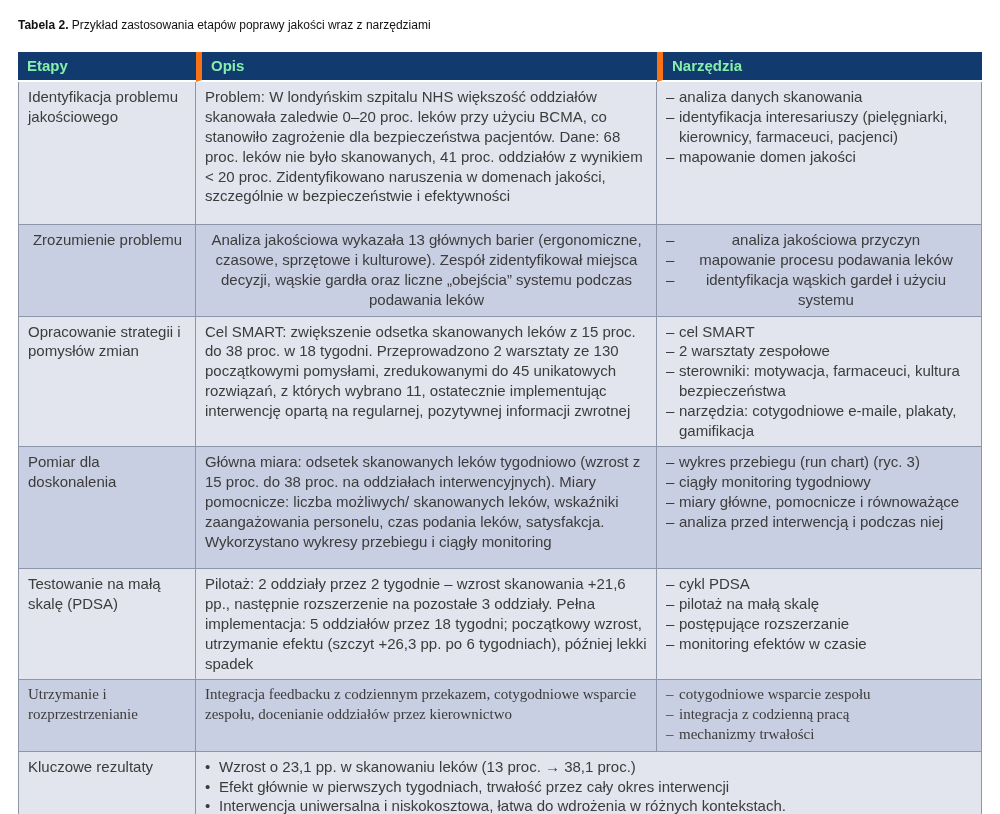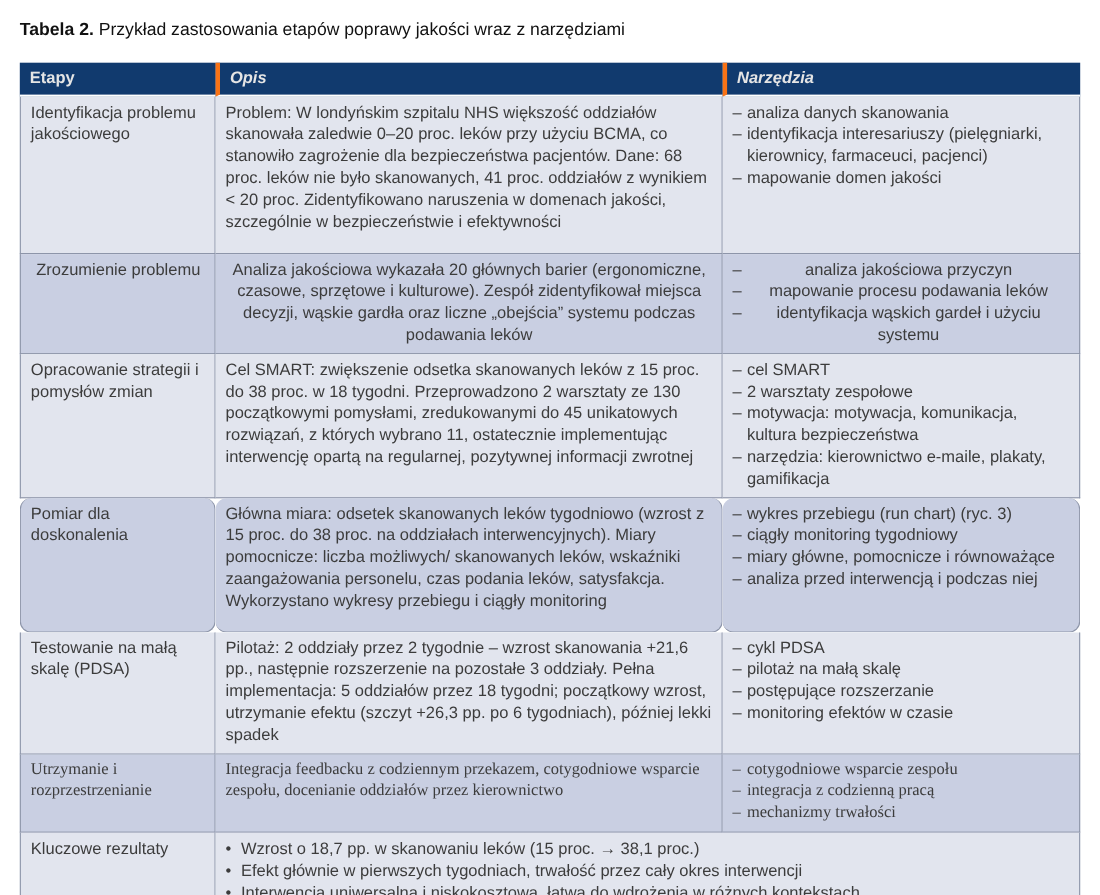--- a/index.html
+++ b/index.html
@@ -6,58 +6,58 @@
   body{
     width:1000px;height:814px;
     font-family:"Liberation Sans","DejaVu Sans",sans-serif;
     color:#3c3c3c;
     -webkit-font-smoothing:antialiased;
   }
   .page{padding:14px 18px 0 18px;}
 
   
   .caption{
-    font-size:16px;line-height:1.3;color:#111;
+    font-size:12px;line-height:1.3;color:#111;
     margin:4px 0 18px 0;
   }
   .caption .cap-label{font-weight:bold;}
 
   
   table.qtable{
     border-collapse:separate;border-spacing:0;
     table-layout:fixed;width:964px;
     font-size:15px;line-height:1.32;
   }
   col.c-etapy{width:178px;}
   col.c-opis{width:461px;}
   col.c-narzedzia{width:325px;}
 
   thead th{
-    background:#113a6e;color:#e5e5e5;
+    background:#113a6e;color:#86efac;
     font-weight:bold;font-size:15px;text-align:left;
     padding:4px 8px 5px 9px;
     border-bottom:2px solid #ffffff;
   }
-  thead th + th{border-left:4px solid #f97316;font-style:italic;}
+  thead th + th{border-left:6px solid #f97316;}
 
   tbody td{
     vertical-align:top;
     padding:5px 8px 6px 9px;
     border-right:1px solid #8d95a9;
     border-bottom:1px solid #8d95a9;
   }
   tbody td:first-child{border-left:1px solid #8d95a9;}
   tbody tr:nth-child(odd) td{background:#e2e5ee;}
   tbody tr:nth-child(even) td{background:#c9cfe2;}
 
   
   tbody tr:nth-child(1) td{height:131px;}
   tbody tr:nth-child(2) td{height:72px;text-align:center;}
   tbody tr:nth-child(3) td{height:113px;}
-  tbody tr:nth-child(4) td{height:110px;border-radius:10px;}
+  tbody tr:nth-child(4) td{height:110px;}
   tbody tr:nth-child(5) td{height:92px;margin-left:47px;}
   tbody tr:nth-child(6) td{height:53px;font-family:Liberation Serif, serif;}
   tbody tr:nth-child(7) td{height:57px;}
 
   .tools-list,.result-list{margin:0;padding:0;list-style:none;}
   .tools-item,.result-item{position:relative;padding-left:13px;}
   .tools-item .marker,.result-item .marker{position:absolute;left:0;top:0;}
   .result-item{padding-left:14px;}
 </style>
 </head>
@@ -89,38 +89,38 @@
           <td>
             <ul class="tools-list">
               <li class="tools-item"><span class="marker">–</span><span>analiza danych skanowania</span></li>
               <li class="tools-item"><span class="marker">–</span><span>identyfikacja interesariuszy (pielęgniarki, kierownicy, farmaceuci, pacjenci)</span></li>
               <li class="tools-item"><span class="marker">–</span><span>mapowanie domen jakości</span></li>
             </ul>
           </td>
         </tr>
         <tr>
           <td>Zrozumienie problemu</td>
-          <td>Analiza jakościowa wykazała 20 głównych barier (ergonomiczne, czasowe, sprzętowe i kulturowe). Zespół zidentyfikował miejsca decyzji, wąskie gardła oraz liczne „obejścia” systemu podczas podawania leków</td>
+          <td>Analiza jakościowa wykazała 13 głównych barier (ergonomiczne, czasowe, sprzętowe i kulturowe). Zespół zidentyfikował miejsca decyzji, wąskie gardła oraz liczne „obejścia” systemu podczas podawania leków</td>
           <td>
             <ul class="tools-list">
               <li class="tools-item"><span class="marker">–</span><span>analiza jakościowa przyczyn</span></li>
               <li class="tools-item"><span class="marker">–</span><span>mapowanie procesu podawania leków</span></li>
               <li class="tools-item"><span class="marker">–</span><span>identyfikacja wąskich gardeł i użyciu systemu</span></li>
             </ul>
           </td>
         </tr>
         <tr>
           <td>Opracowanie strategii i pomysłów zmian</td>
           <td>Cel SMART: zwiększenie odsetka skanowanych leków z 15 proc. do 38 proc. w 18 tygodni. Przeprowadzono 2 warsztaty ze 130 początkowymi pomysłami, zredukowanymi do 45 unikatowych rozwiązań, z których wybrano 11, ostatecznie implementując interwencję opartą na regularnej, pozytywnej informacji zwrotnej</td>
           <td>
             <ul class="tools-list">
               <li class="tools-item"><span class="marker">–</span><span>cel SMART</span></li>
               <li class="tools-item"><span class="marker">–</span><span>2 warsztaty zespołowe</span></li>
-              <li class="tools-item"><span class="marker">–</span><span>motywacja: motywacja, komunikacja, kultura bezpieczeństwa</span></li>
-              <li class="tools-item"><span class="marker">–</span><span>narzędzia: kierownictwo e-maile, plakaty, gamifikacja</span></li>
+              <li class="tools-item"><span class="marker">–</span><span>sterowniki: motywacja, farmaceuci, kultura bezpieczeństwa</span></li>
+              <li class="tools-item"><span class="marker">–</span><span>narzędzia: cotygodniowe e-maile, plakaty, gamifikacja</span></li>
             </ul>
           </td>
         </tr>
         <tr>
           <td>Pomiar dla doskonalenia</td>
           <td>Główna miara: odsetek skanowanych leków tygodniowo (wzrost z 15 proc. do 38 proc. na oddziałach interwencyjnych). Miary pomocnicze: liczba możliwych/ skanowanych leków, wskaźniki zaangażowania personelu, czas podania leków, satysfakcja. Wykorzystano wykresy przebiegu i ciągły monitoring</td>
           <td>
             <ul class="tools-list">
               <li class="tools-item"><span class="marker">–</span><span>wykres przebiegu (run chart) (ryc. 3)</span></li>
               <li class="tools-item"><span class="marker">–</span><span>ciągły monitoring tygodniowy</span></li>
@@ -149,21 +149,21 @@
               <li class="tools-item"><span class="marker">–</span><span>cotygodniowe wsparcie zespołu</span></li>
               <li class="tools-item"><span class="marker">–</span><span>integracja z codzienną pracą</span></li>
               <li class="tools-item"><span class="marker">–</span><span>mechanizmy trwałości</span></li>
             </ul>
           </td>
         </tr>
         <tr>
           <td>Kluczowe rezultaty</td>
           <td colspan="2">
             <ul class="result-list">
-              <li class="result-item"><span class="marker">•</span><span>Wzrost o 18,7 pp. w skanowaniu leków (15 proc. → 38,1 proc.)</span></li>
+              <li class="result-item"><span class="marker">•</span><span>Wzrost o 23,1 pp. w skanowaniu leków (13 proc. → 38,1 proc.)</span></li>
               <li class="result-item"><span class="marker">•</span><span>Efekt głównie w pierwszych tygodniach, trwałość przez cały okres interwencji</span></li>
               <li class="result-item"><span class="marker">•</span><span>Interwencja uniwersalna i niskokosztowa, łatwa do wdrożenia w różnych kontekstach.</span></li>
             </ul>
           </td>
         </tr>
       </tbody>
   </table>
 
 </div>
 

